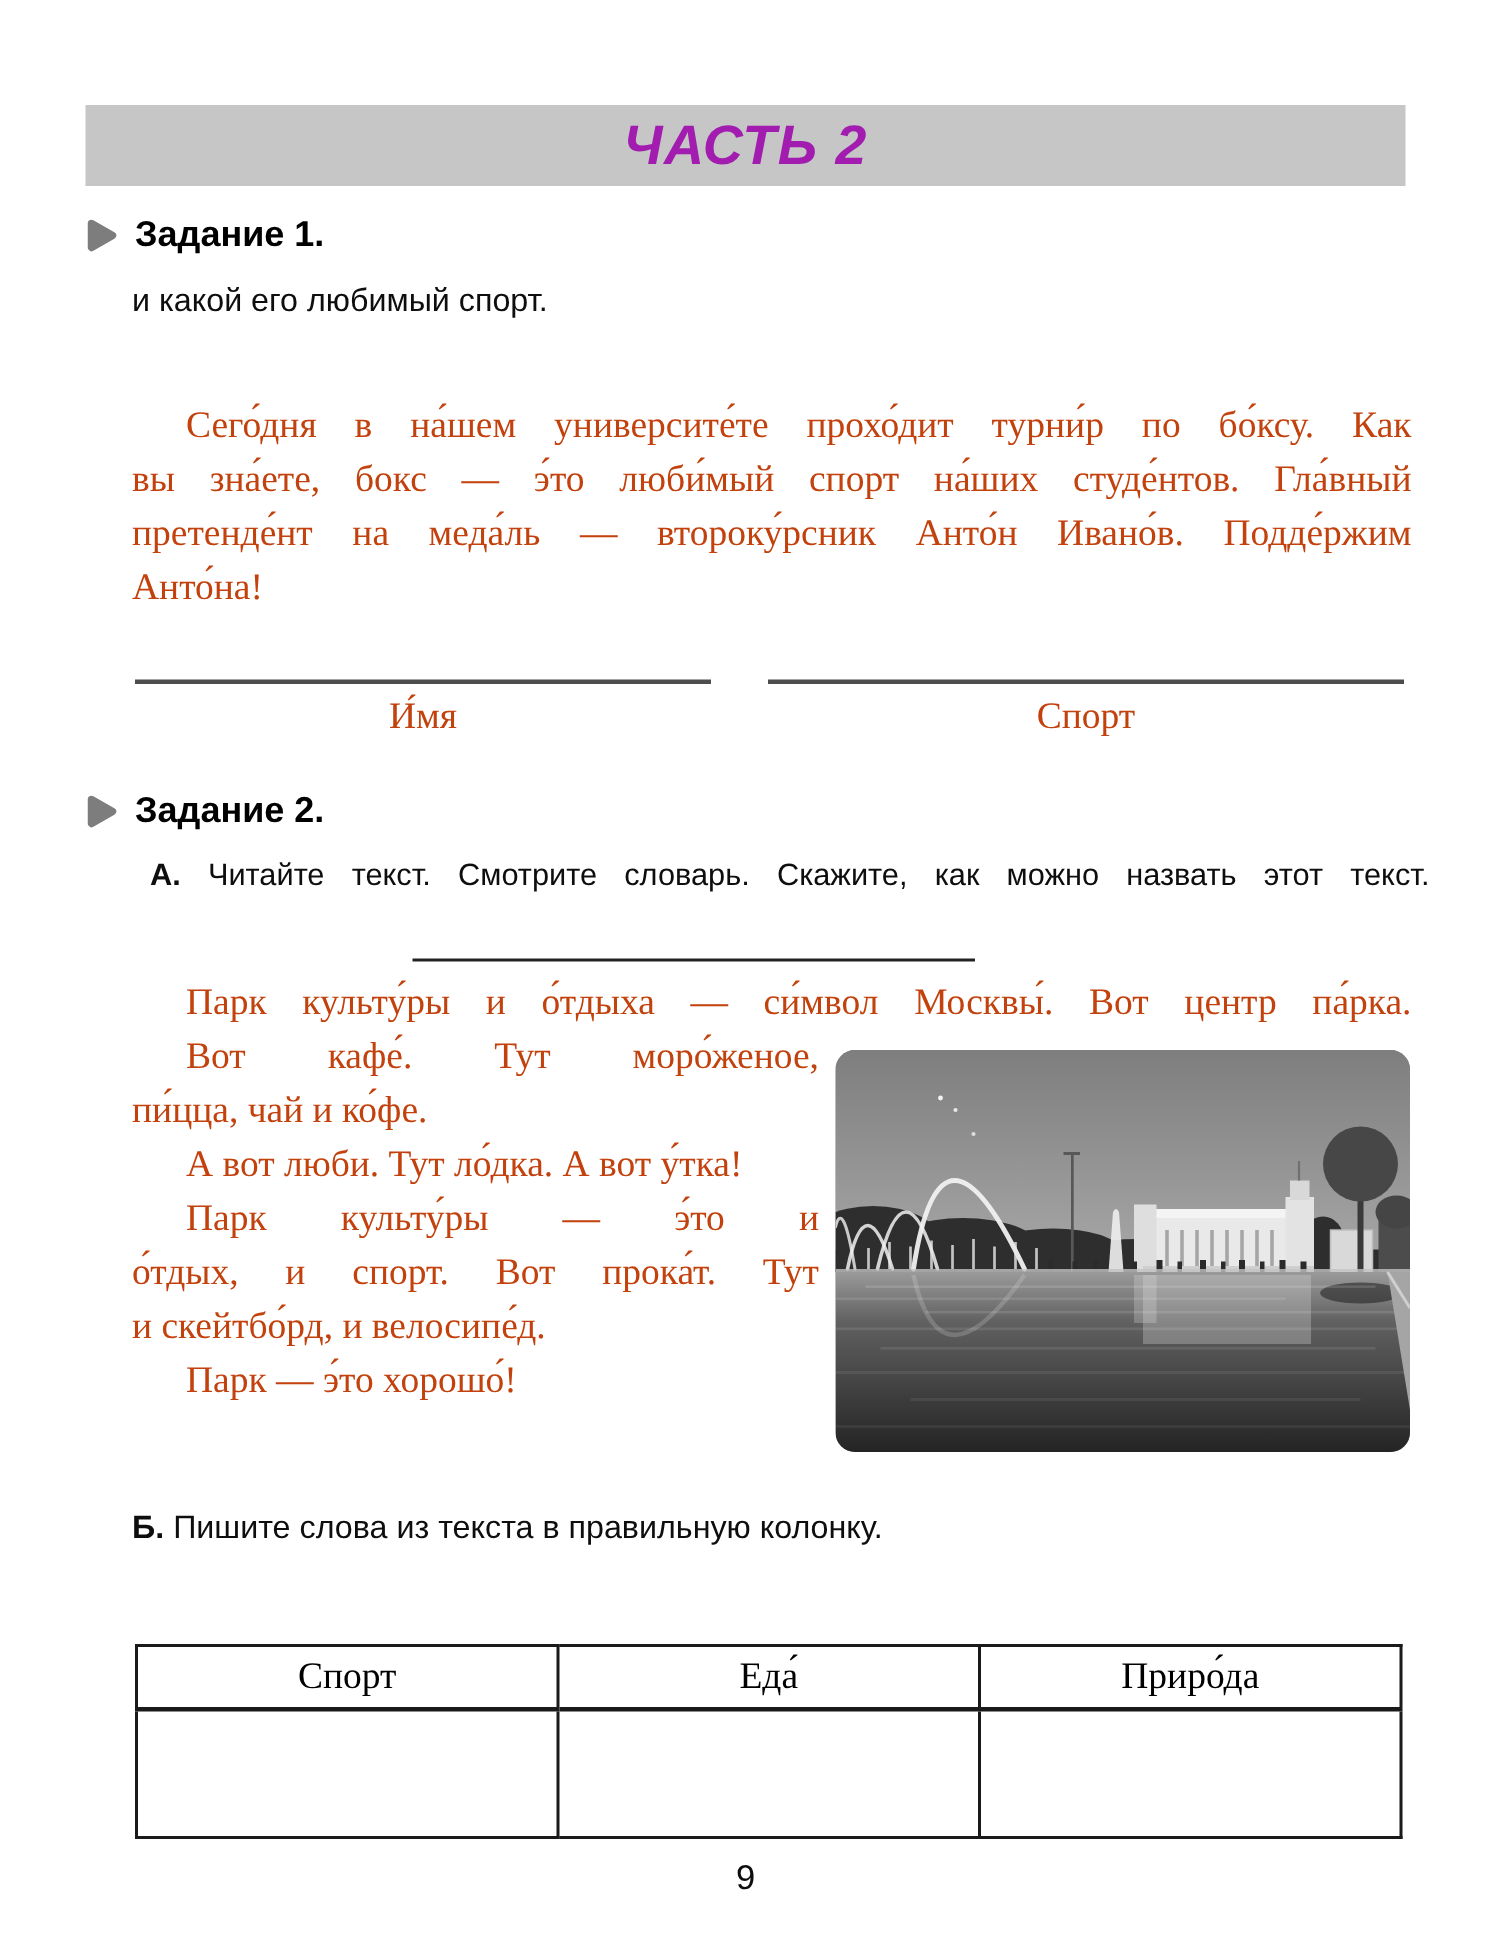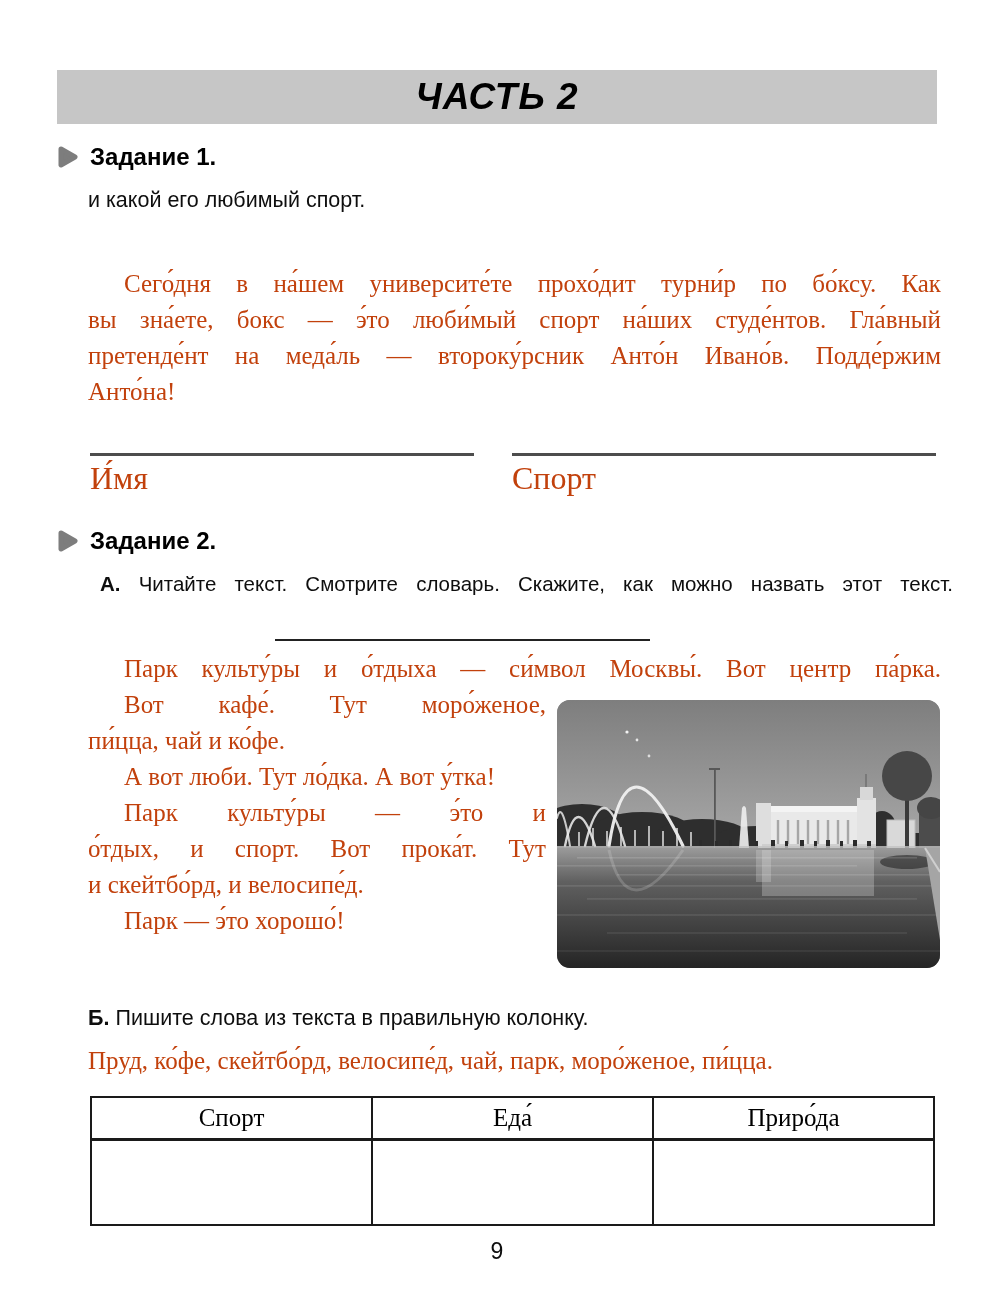--- a/index.html
+++ b/index.html
@@ -7,38 +7,38 @@
   .page {
     position:relative; width:994px; height:1292px; background:#ffffff;
     font-family:"Liberation Sans", sans-serif; color:#111; overflow:hidden;
   }
   .abs { position:absolute; }
 
   
   .banner { left:57px; top:70px; width:880px; height:54px; background:#c6c6c6;
             display:flex; align-items:center; justify-content:center; }
   .banner-title { font-size:37px; font-weight:bold; font-style:italic;
-                  letter-spacing:1px; color:#000000; }
+                  letter-spacing:1px; color:#a21caf; }
 
   
   .task-head { display:flex; align-items:center; gap:11px; left:57px; }
   .task-head .hlabel { font-size:24px; font-weight:bold; color:#000000; }
 
   
   .jline { text-align:justify; text-align-last:justify; }
   .lline { text-align:left; }
   .ind { text-indent:36px; }
 
   .instr { font-size:21.5px; line-height:30px; color:#0e0e0e; }
   .serif { font-family:"Liberation Serif","DejaVu Serif",serif; color:#c2410c; }
   .passage { font-size:25px; line-height:36px; }
 
   
   .blank { border-top:3px solid #4d4d4d; }
-  .blank-label { font-size:32px; line-height:44px; text-align:left; }
+  .blank-label { font-size:25px; line-height:44px; text-align:center; }
 
   .center-rule { border-top:2.5px solid #222; }
 
   .ab-line { font-size:20.5px; line-height:28px; color:#0e0e0e; }
   .ab-label { font-weight:bold; }
 
   .reading { font-size:25px; line-height:36px; }
   .reading .narrow { width:458px; }
 
   .photo { left:557px; top:700px; width:383px; height:268px;
@@ -229,21 +229,20 @@
       <polygon points="368,148 383,148 383,240" fill="#a5a5a5"></polygon>
       <line x1="368" y1="148" x2="383" y2="172" stroke="#cfcfcf" stroke-width="2"></line>
     </svg>
   </div>
 
   <div class="abs ab-line lline" style="left:88px; top:1004px; width:853px; font-size:21.5px;">
     <span class="ab-label">Б.</span>
     <span>Пишите слова из текста в правильную колонку.</span>
   </div>
 
-  <div class="abs serif wordlist" style="left:88px; top:1044px; width:860px;">Пруд, ко́фе, скейтбо́рд, велосипе́д, чай, парк, моро́женое, пи́цца.</div>
 
   <table class="vocab abs" style="left:90px; top:1096px;">
     <thead>
       <tr>
         <th>Спорт</th>
         <th>Еда́</th>
         <th>Приро́да</th>
       </tr>
     </thead>
     <tbody>

